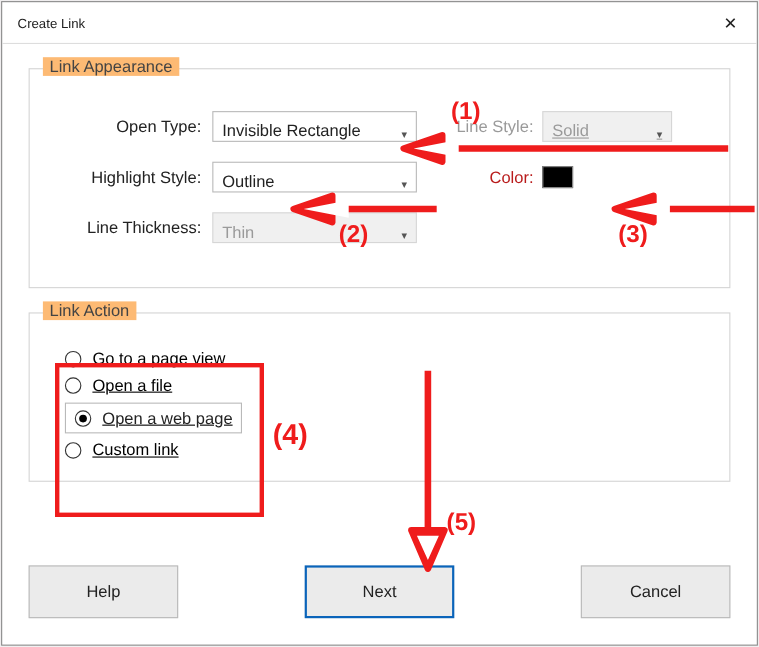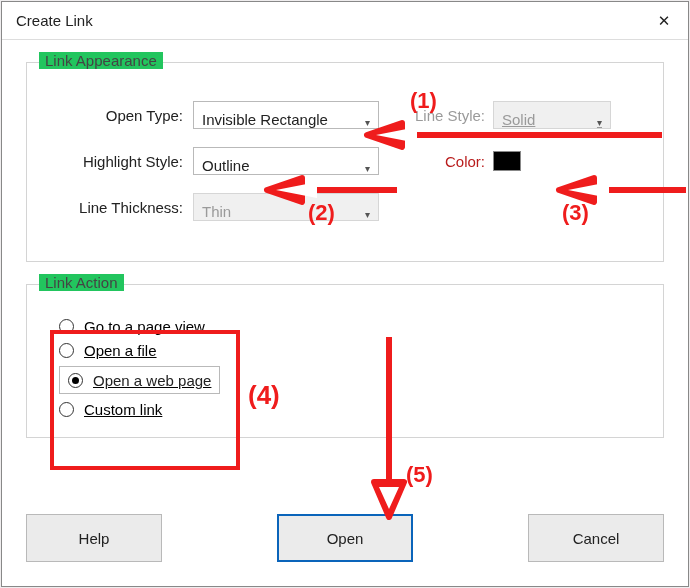--- a/index.html
+++ b/index.html
@@ -1,24 +1,24 @@
 <!DOCTYPE html>
 <html><head>
 <meta charset="utf-8">
 <style>
   * { box-sizing: border-box; font-family: "Segoe UI", Tahoma, sans-serif; font-size: 15px; }
   body { margin: 0; background: #efedee; width: 690px; height: 588px; overflow: hidden; position: relative; }
   .win { position: relative; border: 1px solid #888; background: #fff; width: 688px; height: 586px; margin: 1px 0 0 1px; }
   .titlebar { height: 38px; display: flex; align-items: center; justify-content: space-between; border-bottom: 1px solid #ddd; padding: 0 0 0 14px; }
-  .title { color: #222; font-size: 15px; }
+  .title { color: #222; font-size: 12px; }
   .closebtn { width: 48px; height: 100%; display:flex; align-items:center; justify-content:center; font-size: 18px; color:#222; cursor: pointer; }
   .body { padding: 22px 24px 18px 24px; }
   .fieldset { border: 1px solid #d4d4d4; position: relative; padding: 20px 18px 22px 18px; margin-bottom: 22px; background:#fff; }
   .fieldset.action { padding-bottom: 6px; }
-  .legend { position: absolute; top: -11px; left: 12px; background: #22c55e; padding: 0 6px; color: #444; font-size: 15px; }
+  .legend { position: absolute; top: -11px; left: 12px; background: #fdba74; padding: 0 6px; color: #444; font-size: 15px; }
   .row { display:flex; align-items:center; margin: 18px 0; }
   .row:first-child{ margin-top:8px;}
   .lblcol { width: 148px; text-align: right; padding-right: 10px; color:#222; }
   .sel { display:inline-flex; align-items:flex-end; justify-content:space-between; height:28px; border:1px solid #b9b9b9; background:#fff; padding:0 8px; color:#222; cursor:pointer; }
   .sel .chev { font-size:10px; color:#555; margin-left:6px;}
   .sel.wide { width: 186px; }
   .sel.small { width: 118px; text-decoration: underline; }
   .sel.disabled { background:#f0f0f0; color:#9a9a9a; border-color:#d6d6d6; cursor:default;}
   .rlbl { width: 90px; text-align:right; padding-right:8px; margin-left:24px; color:#b91c1c;}
   .rlbl.dim { color:#9a9a9a; }
@@ -107,21 +107,21 @@
         </div>
       </div>
     </div>
   </div>
 
   <div class="btnrow">
     <div class="btn">
         <span>Help</span>
       </div>
     <div class="btn primary">
-        <span>Open</span>
+        <span>Next</span>
       </div>
     <div class="btn">
         <span>Cancel</span>
       </div>
   </div>
 
   <svg class="arrow-svg" style="left:360px; top:113px; width:320px; height:40px;">
     <path d="M 300 20 L 40 20 L 40 8 L 5 20 L 40 32 L 40 20" fill="#ef1c1c" stroke="#ef1c1c" stroke-width="6" stroke-linejoin="round"></path>
     <path d="M 300 20 L 55 20 L 55 12 L 14 20 L 55 28 L 55 20" fill="#fff" stroke="none"></path>
   </svg>

